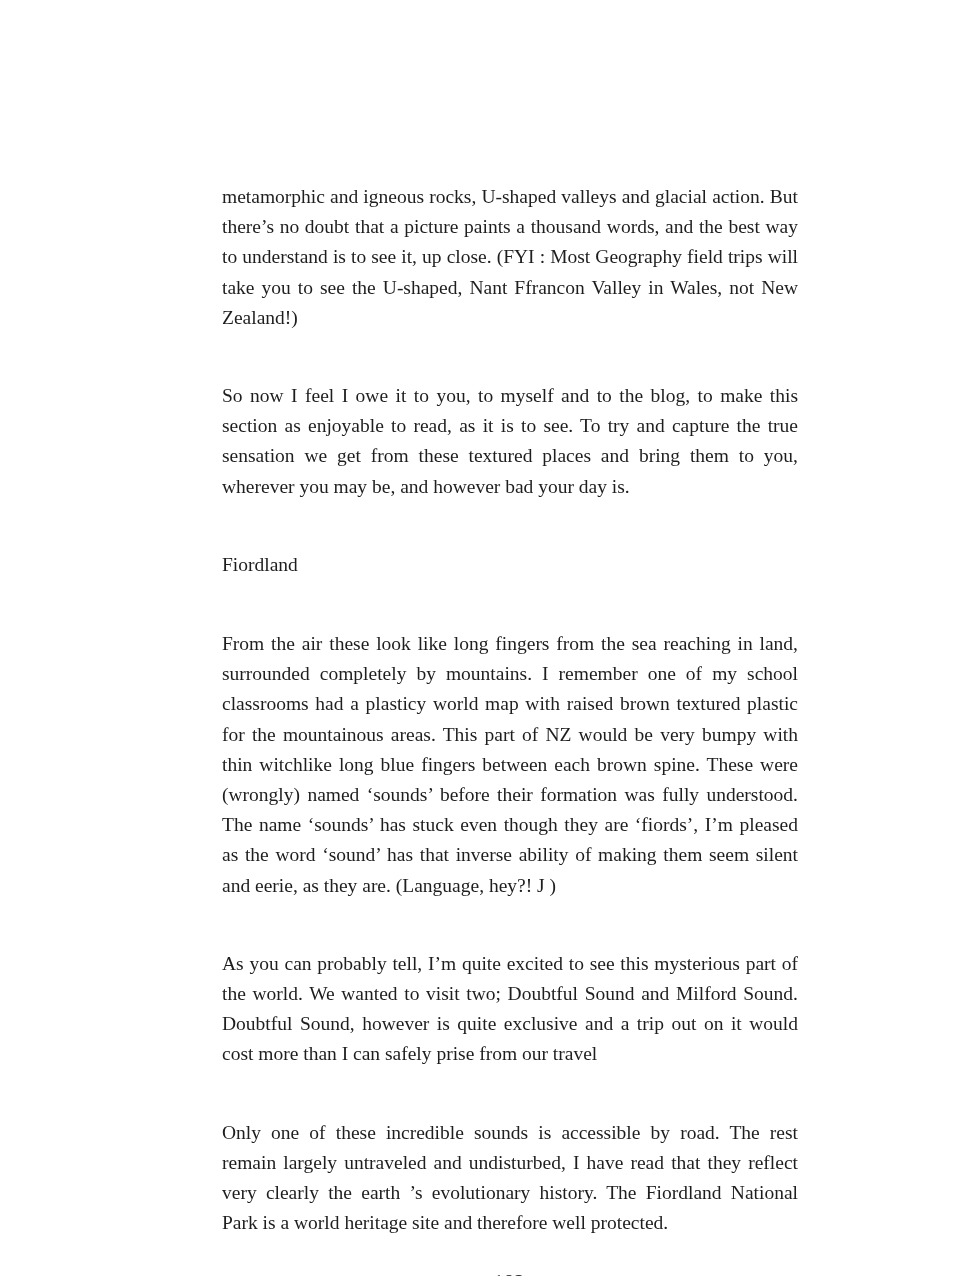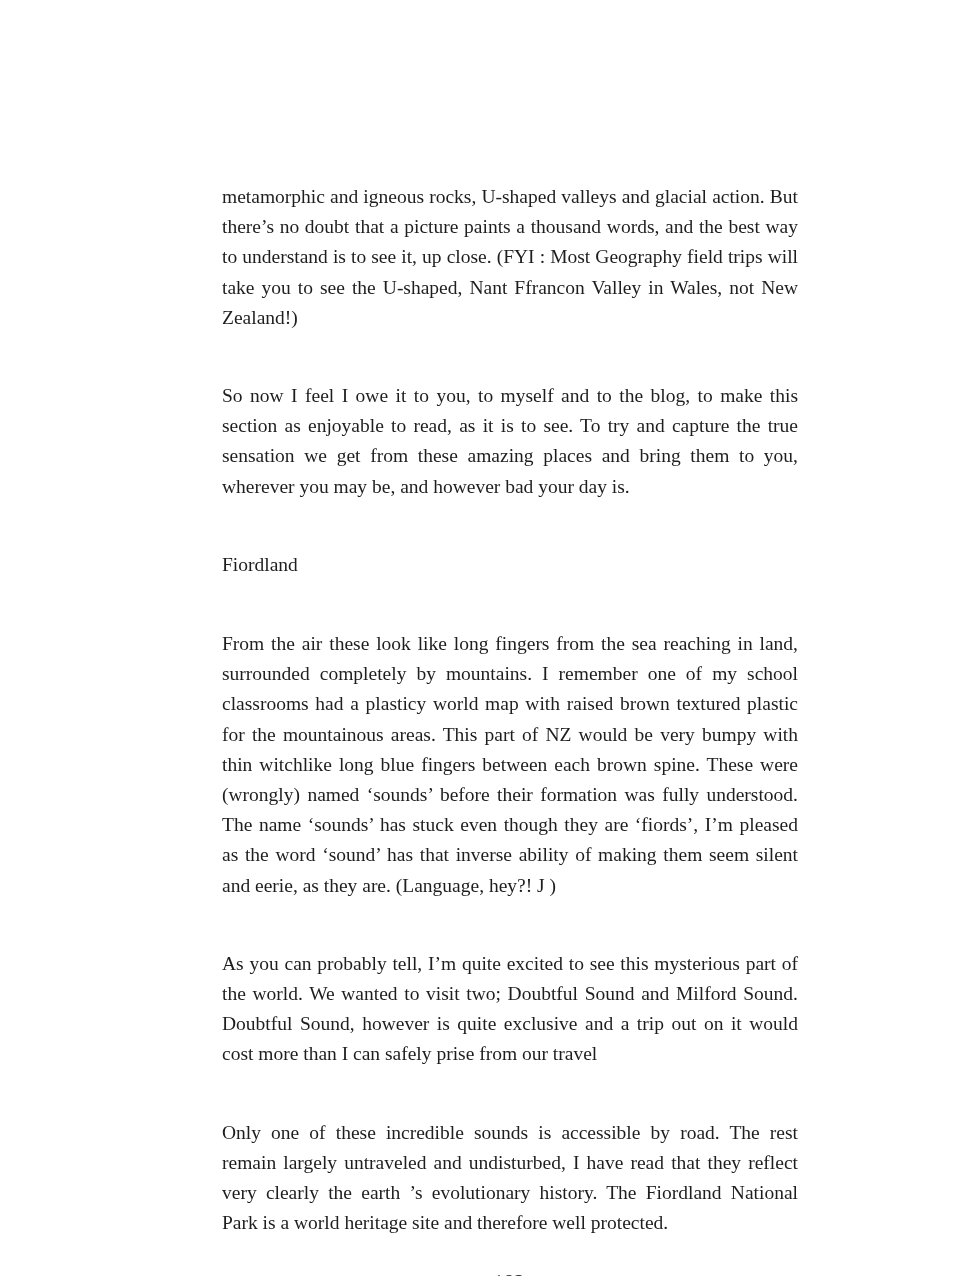--- a/index.html
+++ b/index.html
@@ -54,21 +54,21 @@
 </style>
 </head>
 <body>
 
 <div class="page">
 
   <div class="text-block">
 
     <p>metamorphic and igneous rocks, U-shaped valleys and glacial action. But there’s no doubt that a picture paints a thousand words, and the best way to understand is to see it, up close. (FYI : Most Geography field trips will take you to see the U-shaped, Nant Ffrancon Valley in Wales, not New Zealand!)</p>
 
-    <p>So now I feel I owe it to you, to myself and to the blog, to make this section as enjoyable to read, as it is to see. To try and capture the true sensation we get from these amazing places and bring them to you, wherever you may be, and however bad your day is.</p>
+    <p>So now I feel I owe it to you, to myself and to the blog, to make this section as enjoyable to read, as it is to see. To try and capture the true sensation we get from these textured places and bring them to you, wherever you may be, and however bad your day is.</p>
 
     <h2 class="section-heading">Fiordland</h2>
 
 
     <p>From the air these look like long fingers from the sea reaching in land, surrounded completely by mountains. I remember one of my school classrooms had a plasticy world map with raised brown textured plastic for the mountainous areas. This part of NZ would be very bumpy with thin witchlike long blue fingers between each brown spine. These were (wrongly) named ‘sounds’ before their formation was fully understood. The name ‘sounds’ has stuck even though they are ‘fiords’, I’m pleased as the word ‘sound’ has that inverse ability of making them seem silent and eerie, as they are. (Language, hey?! J )</p>
 
     <p>As you can probably tell, I’m quite excited to see this mysterious part of the world. We wanted to visit two; Doubtful Sound and Milford Sound. Doubtful Sound, however is quite exclusive and a trip out on it would cost more than I can safely prise from our travel</p>
 
     <p>Only one of these incredible sounds is accessible by road. The rest remain largely untraveled and undisturbed, I have read that they reflect very clearly the earth ’s evolutionary history. The Fiordland National Park is a world heritage site and therefore well protected.</p>
 

